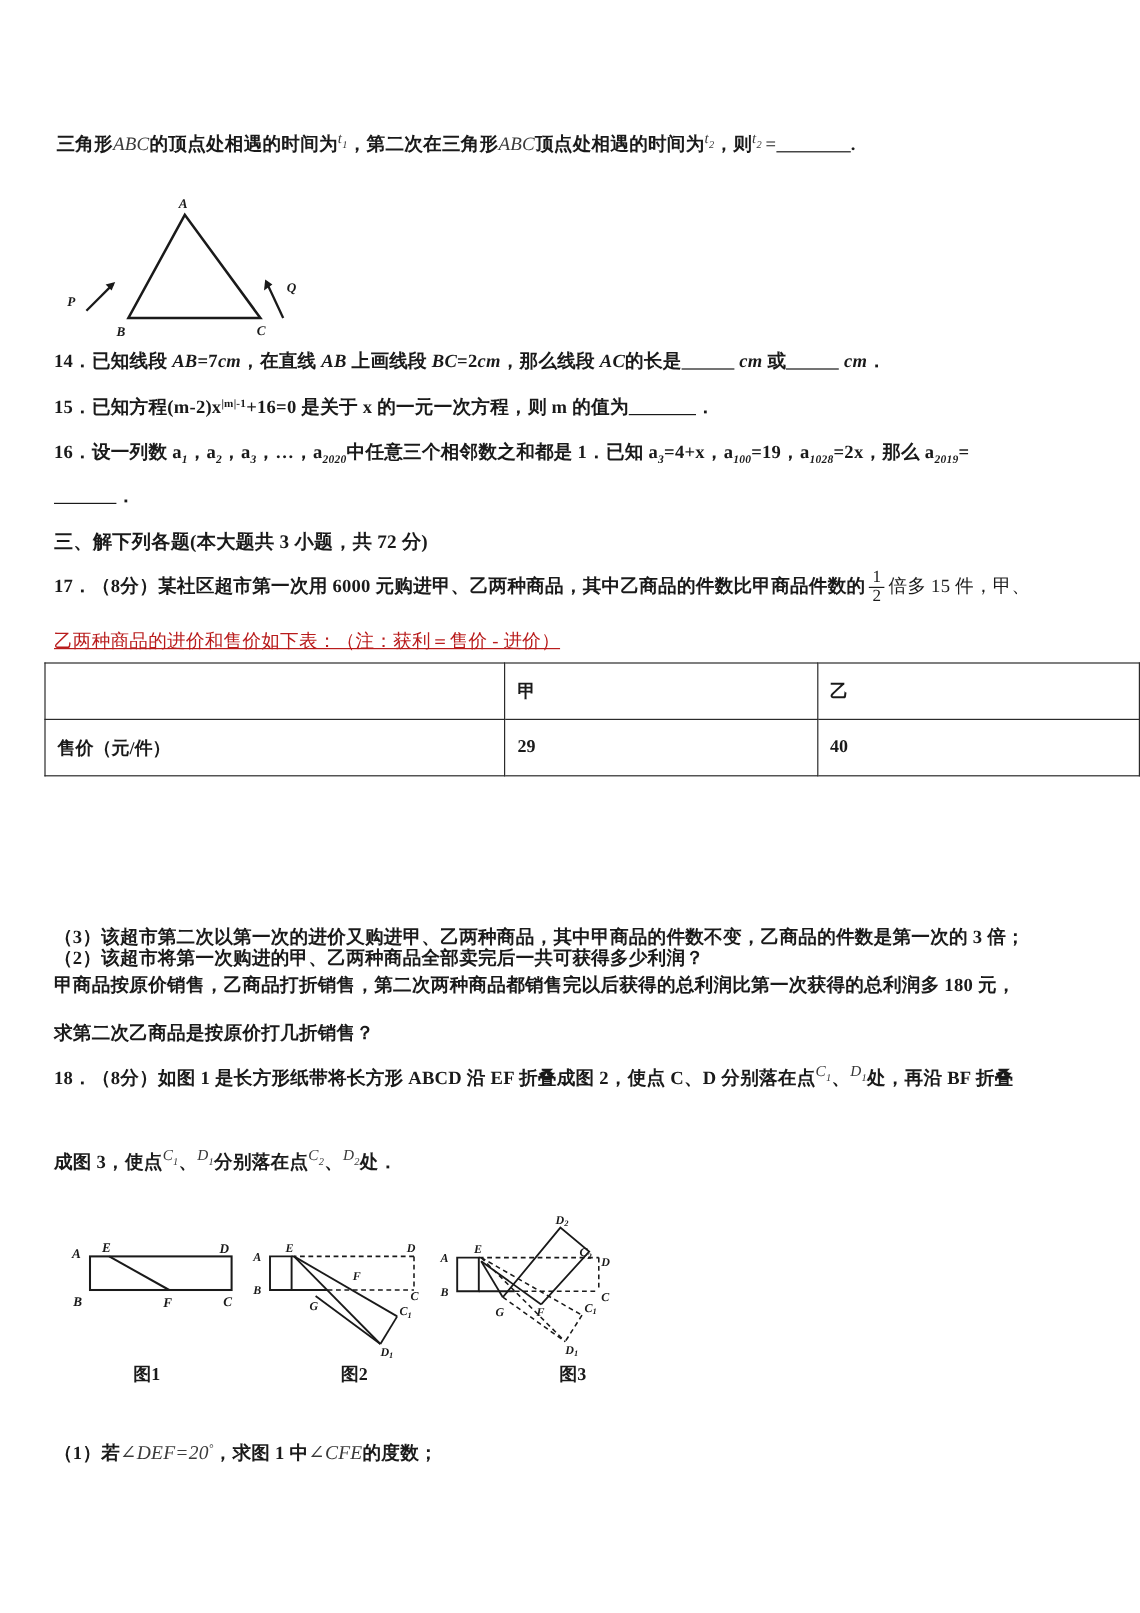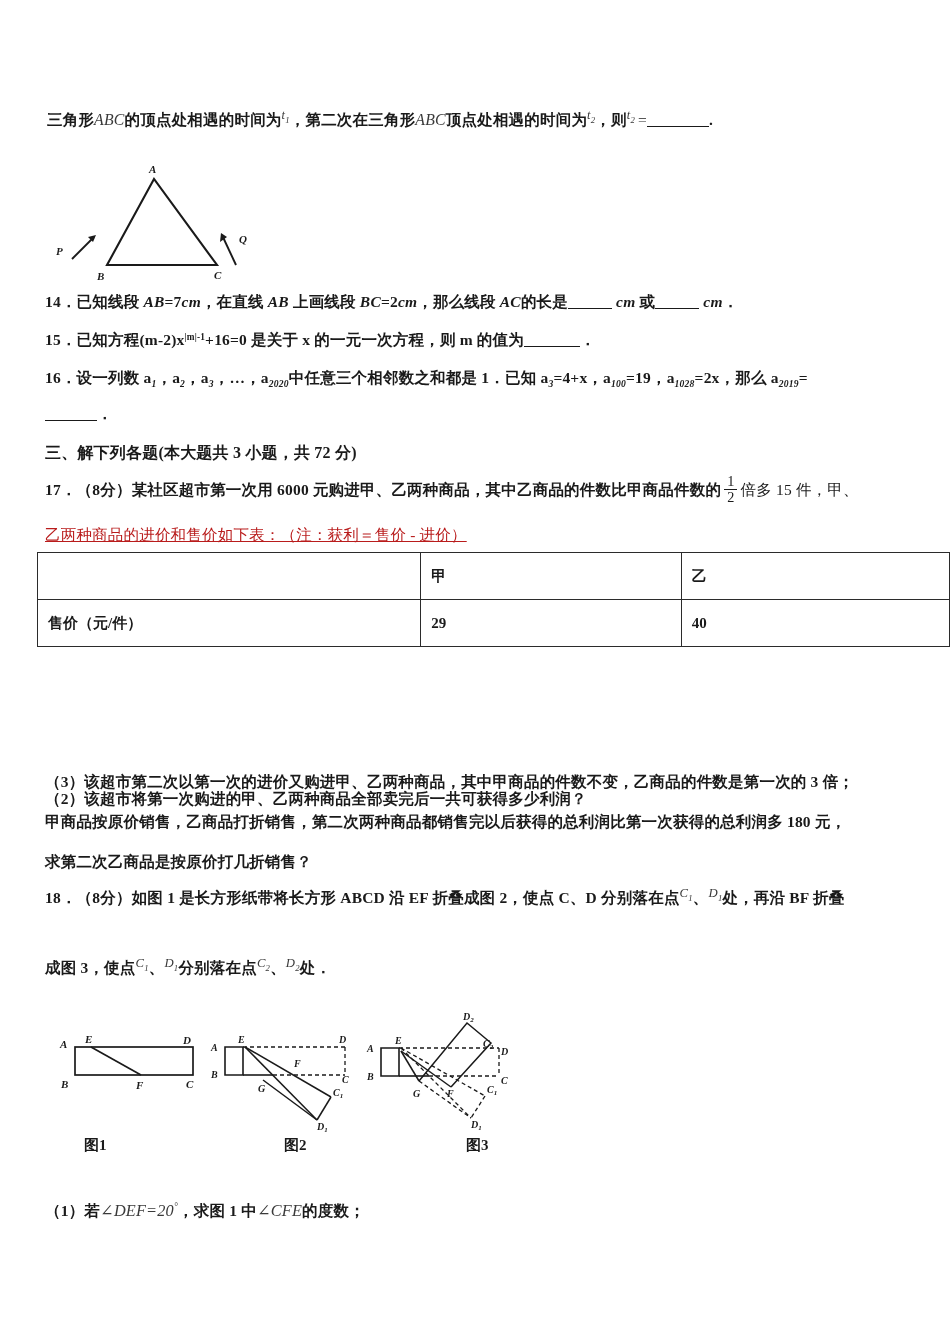--- a/index.html
+++ b/index.html
@@ -196,21 +196,21 @@
       <rect x="20" y="22" width="118" height="28" fill="none" stroke="#1a1a1a" stroke-width="1.7"></rect>
       <line x1="36" y1="22" x2="86" y2="50" stroke="#1a1a1a" stroke-width="1.7"></line>
       <text x="5" y="23" font-size="11">A</text>
       <text x="6" y="63" font-size="11">B</text>
       <text x="131" y="63" font-size="11">C</text>
       <text x="128" y="19" font-size="11">D</text>
       <text x="30" y="18" font-size="11">E</text>
       <text x="81" y="64" font-size="11">F</text>
     </svg>
   </div>
-  <div class="figcap" style="left:84px; top:1136px;">图1</div>
+  <div class="figcap" style="left:111px; top:1136px;">图1</div>
 
   <div class="figwrap" style="left:205px; top:1020px; width:170px; height:115px;">
     <svg width="170" height="115" viewBox="0 0 170 115">
 
       <path d="M20,27 L38,27 L38,55 L20,55 Z" fill="none" stroke="#1a1a1a" stroke-width="1.6"></path>
       <line x1="38" y1="55" x2="68" y2="55" stroke="#1a1a1a" stroke-width="1.6"></line>
 
       <line x1="38" y1="27" x2="140" y2="27" stroke="#1a1a1a" stroke-width="1.3" stroke-dasharray="4,3"></line>
       <line x1="140" y1="27" x2="140" y2="55" stroke="#1a1a1a" stroke-width="1.3" stroke-dasharray="4,3"></line>
       <line x1="68" y1="55" x2="140" y2="55" stroke="#1a1a1a" stroke-width="1.3" stroke-dasharray="4,3"></line>

